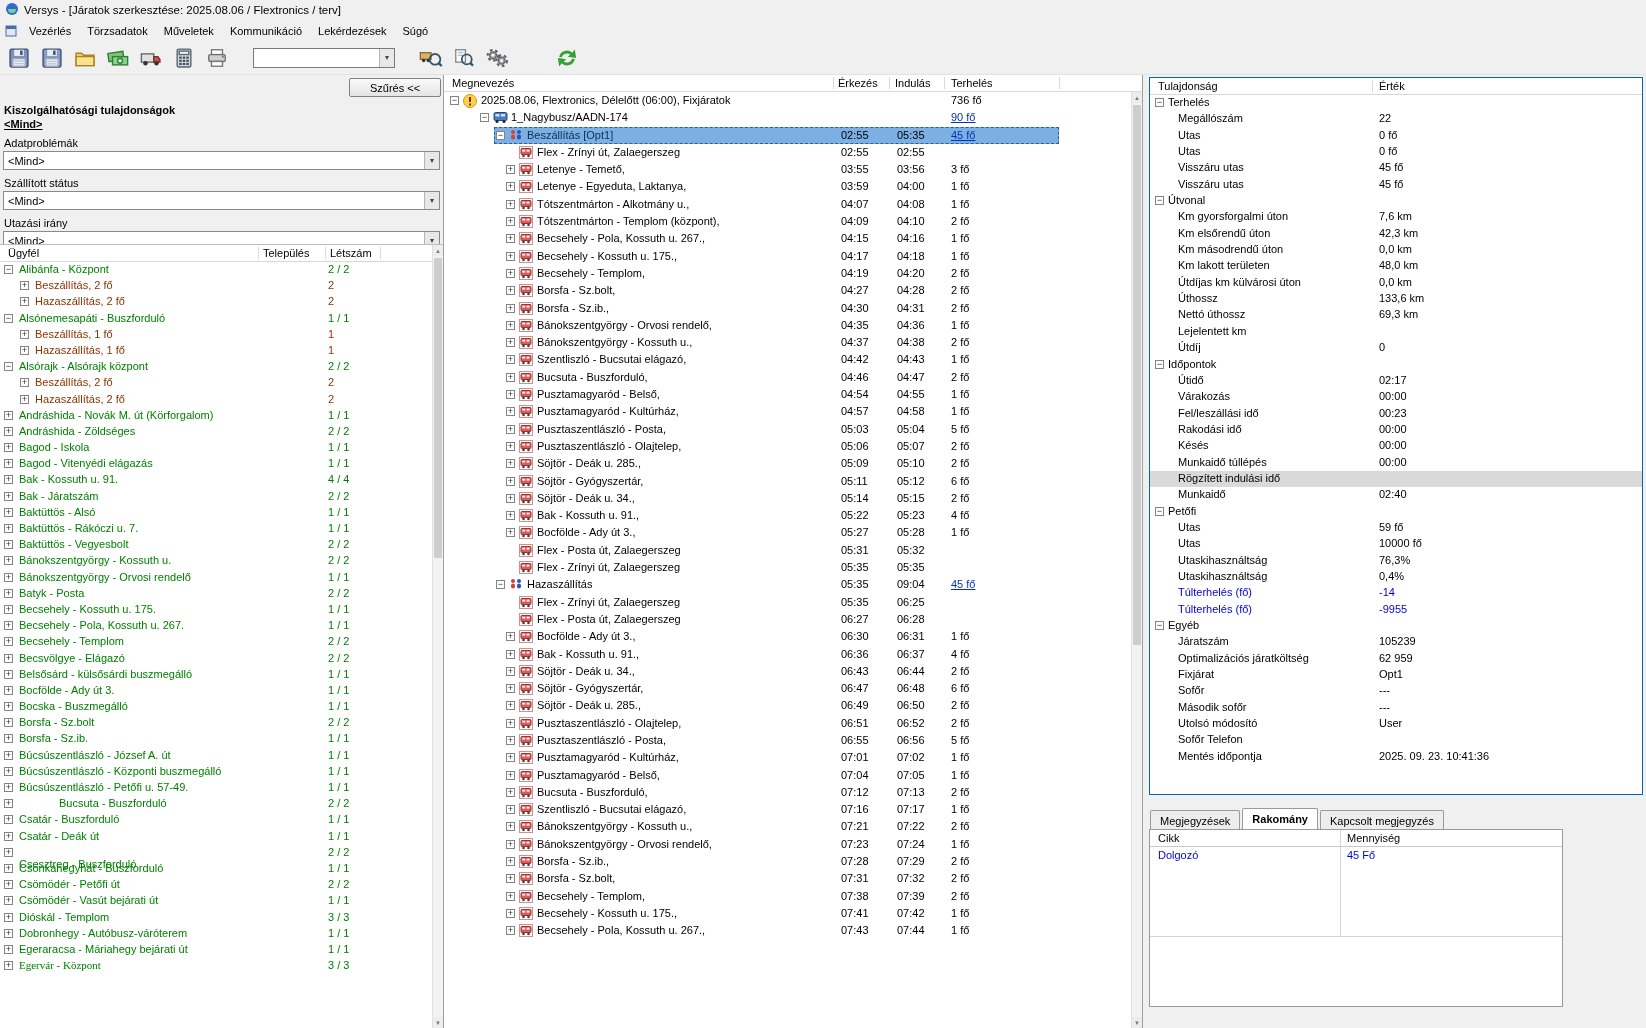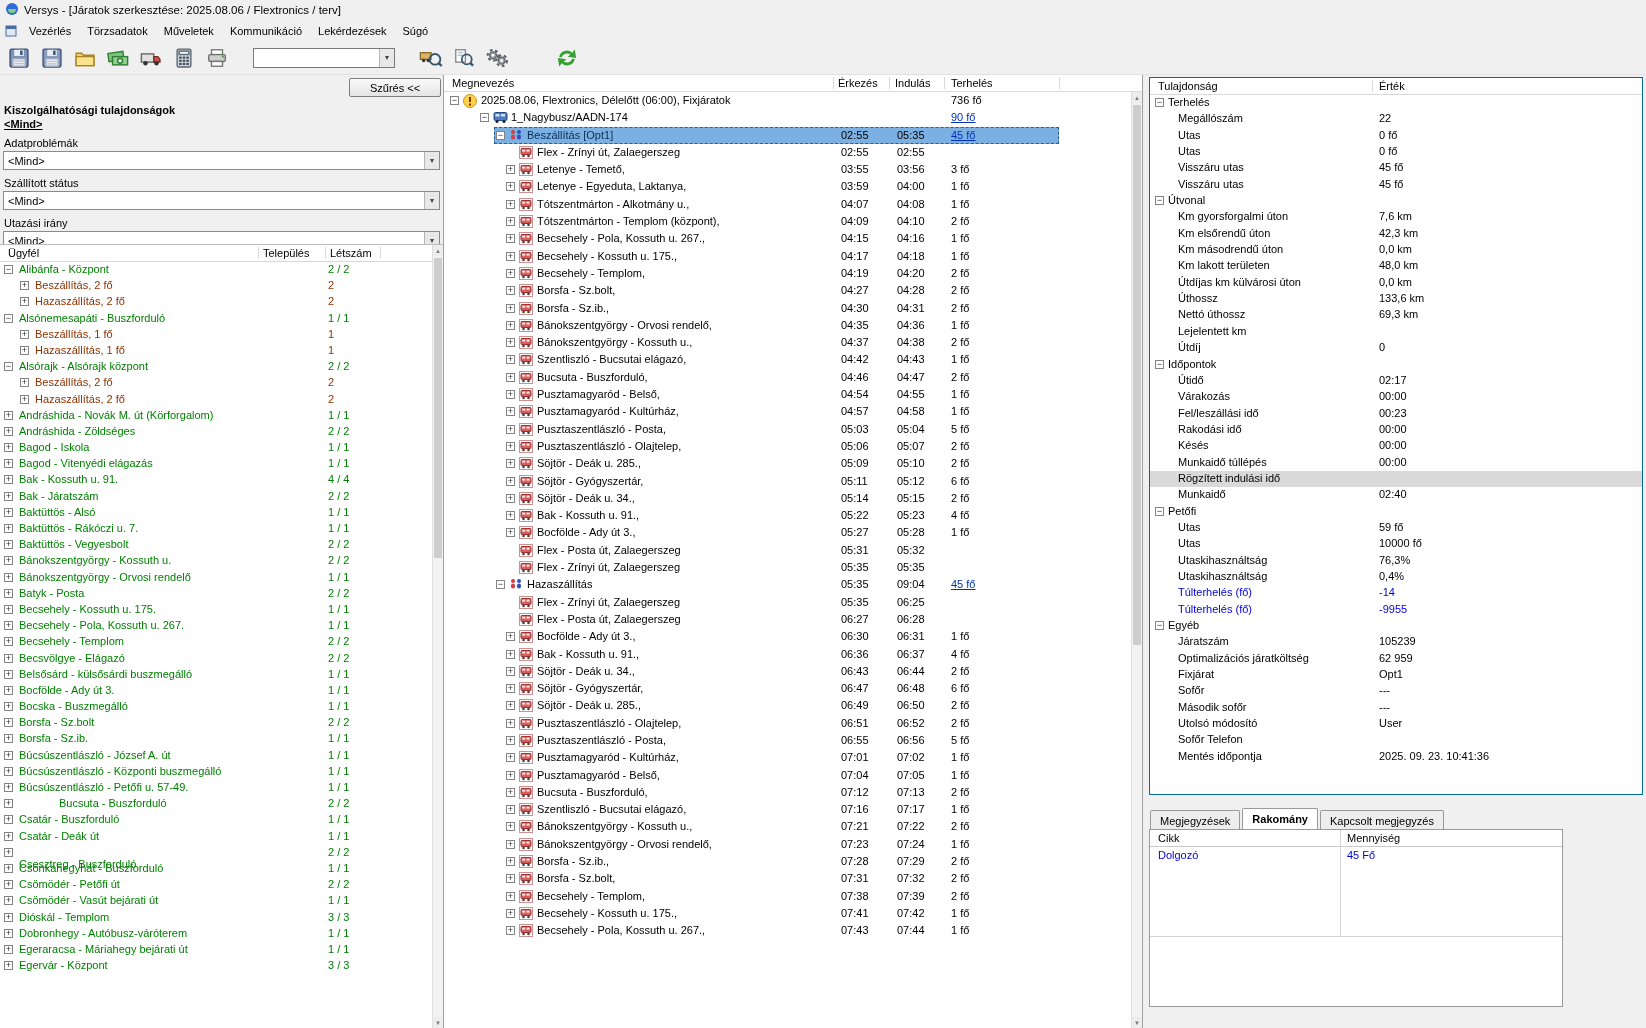--- a/index.html
+++ b/index.html
@@ -461,21 +461,21 @@
               <span class="t-label green" style="left: 19px;">Dobronhegy - Autóbusz-váróterem</span>
               <span class="t-count green">1 / 1</span>
             </div>
             <div class="trow">
               <span class="exp" style="left: 4px;">+</span>
               <span class="t-label green" style="left: 19px;">Egeraracsa - Máriahegy bejárati út</span>
               <span class="t-count green">1 / 1</span>
             </div>
             <div class="trow">
               <span class="exp" style="left: 4px;">+</span>
-              <span class="t-label green" style="left: 19px;">Egervár - Központ</span>
+              <span class="t-label green" style="left: 19px; font-family: Liberation Serif, serif;">Egervár - Központ</span>
               <span class="t-count green">3 / 3</span>
             </div>
           </div>
         <div class="vscroll">
           <span class="vs-btn vs-up">▲</span>
           <span class="vs-thumb" style="top:13px;height:300px"></span>
           <span class="vs-btn vs-down">▼</span>
         </div>
       </div>
     </div>

